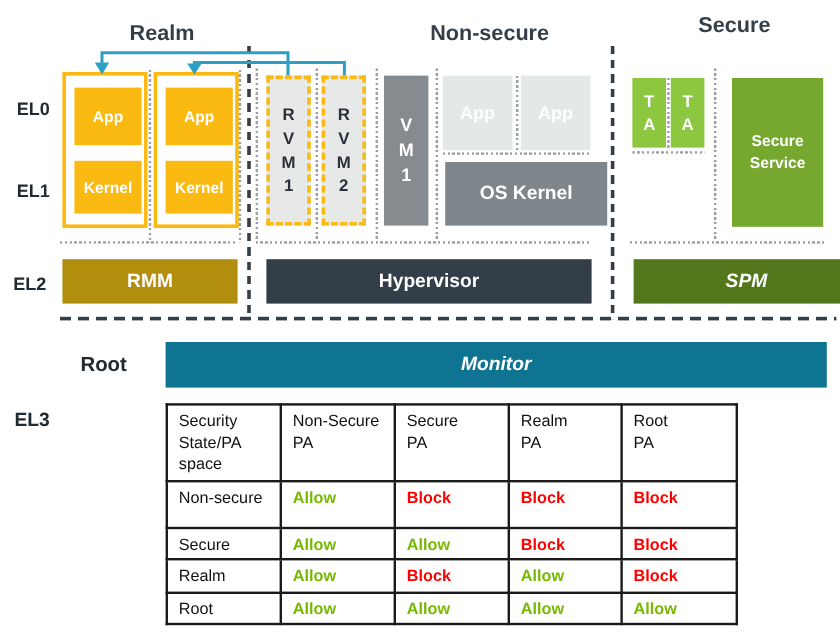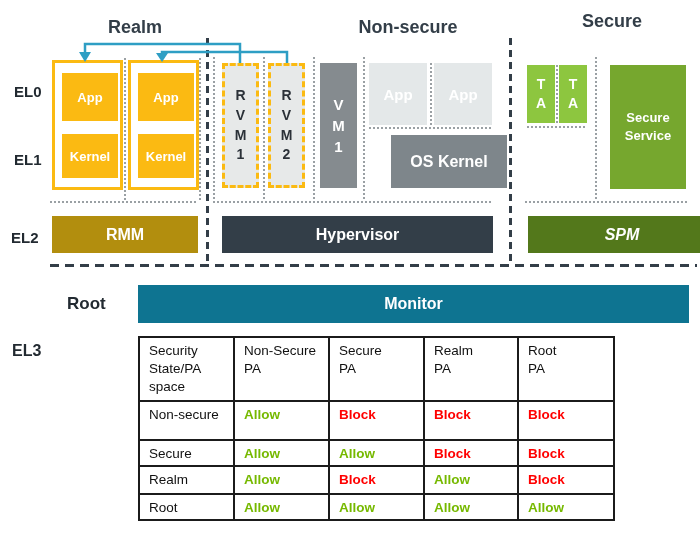--- a/index.html
+++ b/index.html
@@ -98,41 +98,41 @@
 2</div>
   <div class="abs dot-v" style="left:313px;top:57px;height:144px;"></div>
   <div class="abs stackedbox pre" style="left:320px;top:63px;width:37px;height:125px;background:var(--gray-vm);font-size:15px;line-height:1.4;">V
 M
 1</div>
   <div class="abs dot-v" style="left:363px;top:57px;height:144px;"></div>
   <div class="abs nsapp" style="left:369px;top:63px;width:58px;height:62px;">App</div>
   <div class="abs dot-v" style="left:430px;top:63px;height:63px;"></div>
   <div class="abs nsapp" style="left:434px;top:63px;width:58px;height:62px;">App</div>
   <div class="abs dot-h" style="left:369px;top:127px;width:123px;"></div>
-  <div class="abs bar" style="left:391px;top:135px;width:116px;height:53px;background:var(--gray-kernel);font-size:16px;">OS Kernel</div>
+  <div class="abs bar" style="left:371px;top:135px;width:135px;height:53px;background:var(--gray-kernel);font-size:16px;">OS Kernel</div>
   <div class="abs dot-h" style="left:213px;top:201px;width:279px;"></div>
   <div class="abs bar" style="left:222px;top:216px;width:271px;height:37px;background:var(--slate);">Hypervisor</div>
 
   <div class="abs dash-v" style="left:509px;top:38px;height:228px;"></div>
 
   <div class="abs stackedbox pre" style="left:527px;top:65px;width:28px;height:58px;background:var(--green-light);font-size:14px;line-height:1.35;">T
 A</div>
   <div class="abs dot-v" style="left:556px;top:65px;height:60px;"></div>
   <div class="abs stackedbox pre" style="left:559px;top:65px;width:28px;height:58px;background:var(--green-light);font-size:14px;line-height:1.35;">T
 A</div>
   <div class="abs dot-h" style="left:527px;top:126px;width:60px;"></div>
   <div class="abs dot-v" style="left:595px;top:57px;height:144px;"></div>
   <div class="abs stackedbox pre" style="left:610px;top:65px;width:76px;height:124px;background:var(--green-mid);font-size:13px;line-height:1.4;">Secure
 Service</div>
   <div class="abs dot-h" style="left:525px;top:201px;width:164px;"></div>
   <div class="abs bar" style="left:528px;top:216px;width:188px;height:37px;background:var(--green-dark);font-style:italic;">SPM</div>
 
   <div class="abs dash-h" style="left:50px;top:264px;width:647px;"></div>
 
-  <div class="abs bar" style="left:138px;top:285px;width:551px;height:38px;background:var(--teal-monitor);font-size:16px;">Monitor</div>
+  <div class="abs bar" style="left:138px;top:285px;width:551px;height:38px;background:var(--teal-monitor);font-size:16px;font-style:italic;">Monitor</div>
 
   <svg class="abs" style="left:0;top:0;" width="700" height="130">
     <path d="M240 63 L240 44 L85 44 L85 53" fill="none" stroke="#2E9EC4" stroke-width="2.5"></path>
     <polygon points="79,52 91,52 85,62" fill="#2E9EC4"></polygon>
     <path d="M287 63 L287 52 L162 52 L162 54" fill="none" stroke="#2E9EC4" stroke-width="2.5"></path>
     <polygon points="156,53 168,53 162,62" fill="#2E9EC4"></polygon>
   </svg>
 
   <table class="access abs" style="left:138px;top:336px;width:475px;">
     <colgroup>

